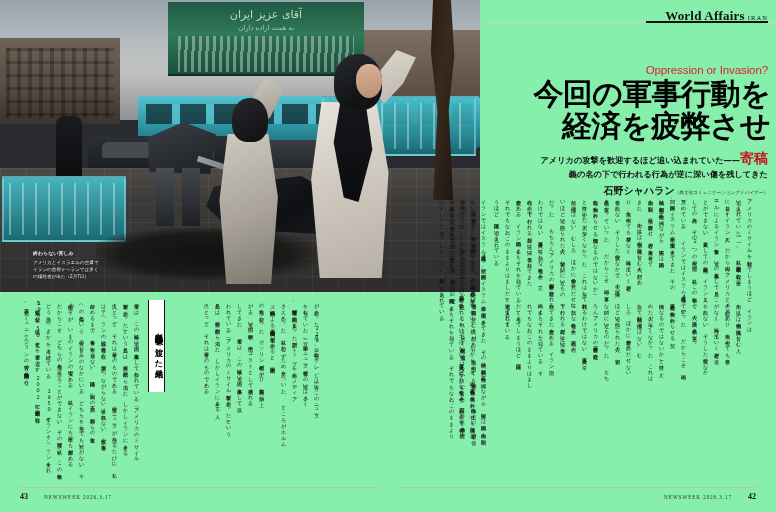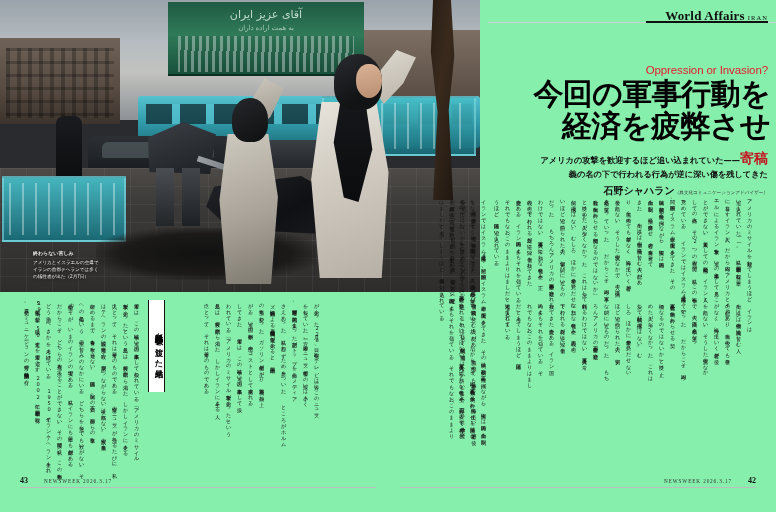--- a/index.html
+++ b/index.html
@@ -142,21 +142,21 @@
     writing-mode:vertical-rl;text-orientation:upright;
     font-family:"DejaVu Sans",sans-serif;font-weight:bold;font-size:8.2px;
     letter-spacing:1px;color:#000;background:#fff;
     border-left:1px solid #111;border-right:1px solid #111;
     display:flex;align-items:flex-start;justify-content:center;padding:3px 0;}
 
   
   .ftrule{position:absolute;height:1px;background:#bdbdbd;top:487px;}
   .ftrule.l{left:20px;width:356px;}
   .ftrule.r{left:400px;width:356px;}
-  .footer{position:absolute;top:476px;display:flex;align-items:baseline;gap:16px;}
+  .footer{position:absolute;top:492px;display:flex;align-items:baseline;gap:16px;}
   .footer.l{left:20px;}
   .footer.r{right:20px;text-align:right;}
   .footer .pg{font-family:"Liberation Serif","DejaVu Serif",serif;font-weight:bold;font-size:8px;color:#111;}
   .footer .mk{font-family:"Liberation Serif","DejaVu Serif",serif;font-size:5.2px;
     letter-spacing:.9px;color:#333;}
 </style>
 </head>
 <body>
 
 <div class="spread">

